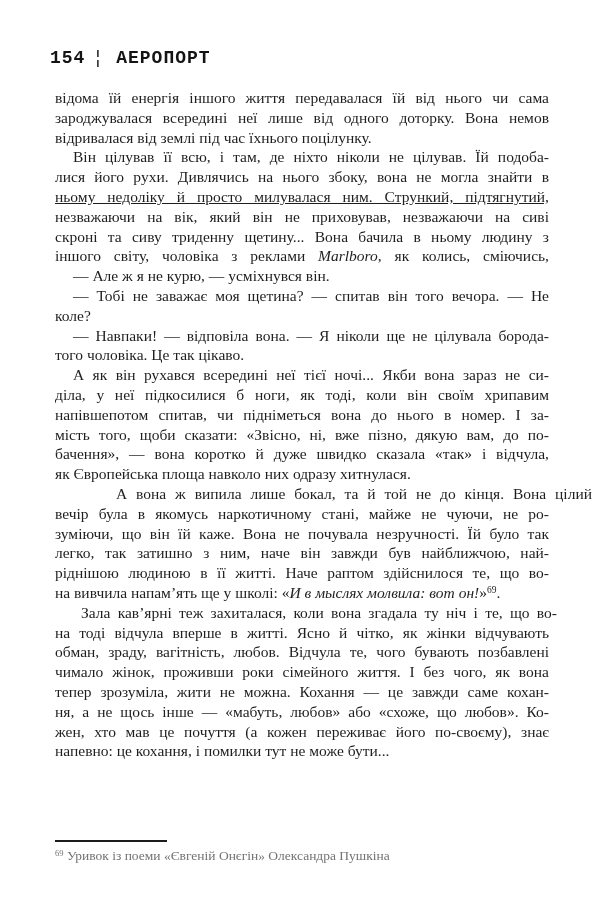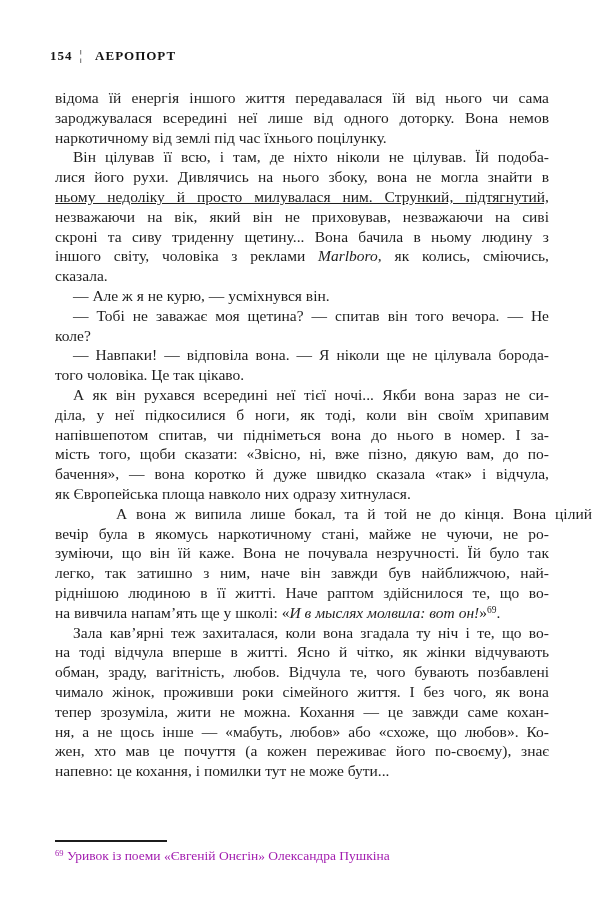--- a/index.html
+++ b/index.html
@@ -11,23 +11,23 @@
     height: 915px;
     background: #ffffff;
     color: #1e1e1e;
     font-family: "Liberation Serif", serif;
     overflow: hidden;
   }
   .running-head {
     position: absolute;
     top: 48px;
     left: 50px;
-    font-family: Liberation Serif, serif;
+    font-family: Liberation Mono, monospace;
     font-weight: 700;
-    font-size: 13px;
+    font-size: 18px;
     letter-spacing: 1px;
     color: #141414;
     white-space: nowrap;
   }
   .running-head .sep {
     display: inline-block;
     margin: 0 12px 0 7px;
     font-weight: 400;
     transform: scaleY(1.05);
   }
@@ -60,47 +60,46 @@
   }
   .fn-rule {
     width: 112px;
     height: 0;
     border-top: 2px solid #1c1c1c;
     margin-bottom: 5px;
   }
   .fn-text {
     font-size: 13.5px;
     line-height: 17px;
-    color: #a21caf;
+    color: #737373;
   }
   .fn-text sup { font-size: 8.5px; vertical-align: 4px; }
 </style>
 </head>
 <body>
 
 <div class="page">
 
   <div class="running-head">
     <span>154</span><span class="sep">¦</span><span>АЕРОПОРТ</span>
   </div>
 
   <div class="page-body">
       <div>
         <div class="line"><span class="t" style="word-spacing: 6.33281px;">відома їй енергія іншого життя передавалася їй від нього чи сама</span></div>
         <div class="line"><span class="t" style="word-spacing: 6.80664px;">зароджувалася всередині неї лише від одного доторку. Вона немов</span></div>
-        <div class="line"><span class="t">наркотичному від землі під час їхнього поцілунку.</span></div>
+        <div class="line"><span class="t">відривалася від землі під час їхнього поцілунку.</span></div>
       </div>
       <div>
         <div class="line" style="padding-left: 18px;"><span class="t" style="word-spacing: 5.17578px;">Він цілував її всю, і там, де ніхто ніколи не цілував. Їй подоба-</span></div>
         <div class="line"><span class="t" style="word-spacing: 5.38778px;">лися його рухи. Дивлячись на нього збоку, вона не могла знайти в</span></div>
         <div class="line"><span class="t" style="word-spacing: 8.02679px; text-decoration: underline;">ньому недоліку й просто милувалася ним. Стрункий, підтягнутий,</span></div>
         <div class="line"><span class="t" style="word-spacing: 8.14583px;">незважаючи на вік, який він не приховував, незважаючи на сиві</span></div>
         <div class="line"><span class="t" style="word-spacing: 6.4375px;">скроні та сиву триденну щетину... Вона бачила в ньому людину з</span></div>
         <div class="line"><span class="t" style="word-spacing: 8.98828px;">іншого світу, чоловіка з реклами <i>Marlboro</i>, як колись, сміючись,</span></div>
-        <div class="line"><span class="t">сказала.</span></div>
       </div>
       <div>
         <div class="line" style="padding-left: 18px;"><span class="t">— Але ж я не курю, — усміхнувся він.</span></div>
       </div>
       <div>
         <div class="line" style="padding-left: 18px;"><span class="t" style="word-spacing: 4.13021px;">— Тобі не заважає моя щетина? — спитав він того вечора. — Не</span></div>
         <div class="line"><span class="t">коле?</span></div>
       </div>
       <div>
         <div class="line" style="padding-left: 18px;"><span class="t" style="word-spacing: 3.16477px;">— Навпаки! — відповіла вона. — Я ніколи ще не цілувала борода-</span></div>
@@ -116,21 +115,21 @@
       </div>
       <div>
         <div class="line" style="padding-left: 18px;"><span class="t" style="word-spacing: 5.01322px; margin-left: 43px;">А вона ж випила лише бокал, та й той не до кінця. Вона цілий</span></div>
         <div class="line"><span class="t" style="word-spacing: 6.21719px;">вечір була в якомусь наркотичному стані, майже не чуючи, не ро-</span></div>
         <div class="line"><span class="t" style="word-spacing: 4.4929px;">зуміючи, що він їй каже. Вона не почувала незручності. Їй було так</span></div>
         <div class="line"><span class="t" style="word-spacing: 6.725px;">легко, так затишно з ним, наче він завжди був найближчою, най-</span></div>
         <div class="line"><span class="t" style="word-spacing: 5.67344px;">ріднішою людиною в її житті. Наче раптом здійснилося те, що во-</span></div>
         <div class="line"><span class="t">на вивчила напам’ять ще у школі: «<i>И в мыслях молвила: вот он!</i>»<sup>69</sup>.</span></div>
       </div>
       <div>
-        <div class="line" style="padding-left: 18px;"><span class="t" style="word-spacing: 3.36458px;">Зала кав’ярні теж захиталася, коли вона згадала ту ніч і те, що во-</span></div>
+        <div class="line" style="padding-left: 18px;"><span class="t" style="word-spacing: 3.36458px; margin-left: 8px;">Зала кав’ярні теж захиталася, коли вона згадала ту ніч і те, що во-</span></div>
         <div class="line"><span class="t" style="word-spacing: 5.19602px;">на тоді відчула вперше в житті. Ясно й чітко, як жінки відчувають</span></div>
         <div class="line"><span class="t" style="word-spacing: 5.11719px;">обман, зраду, вагітність, любов. Відчула те, чого бувають позбавлені</span></div>
         <div class="line"><span class="t" style="word-spacing: 4.99375px;">чимало жінок, проживши роки сімейного життя. І без чого, як вона</span></div>
         <div class="line"><span class="t" style="word-spacing: 4.97813px;">тепер зрозуміла, жити не можна. Кохання — це завжди саме кохан-</span></div>
         <div class="line"><span class="t" style="word-spacing: 4.10938px;">ня, а не щось інше — «мабуть, любов» або «схоже, що любов». Ко-</span></div>
         <div class="line"><span class="t" style="word-spacing: 5.79688px;">жен, хто мав це почуття (а кожен переживає його по-своєму), знає</span></div>
         <div class="line"><span class="t">напевно: це кохання, і помилки тут не може бути...</span></div>
       </div>
     </div>
 

